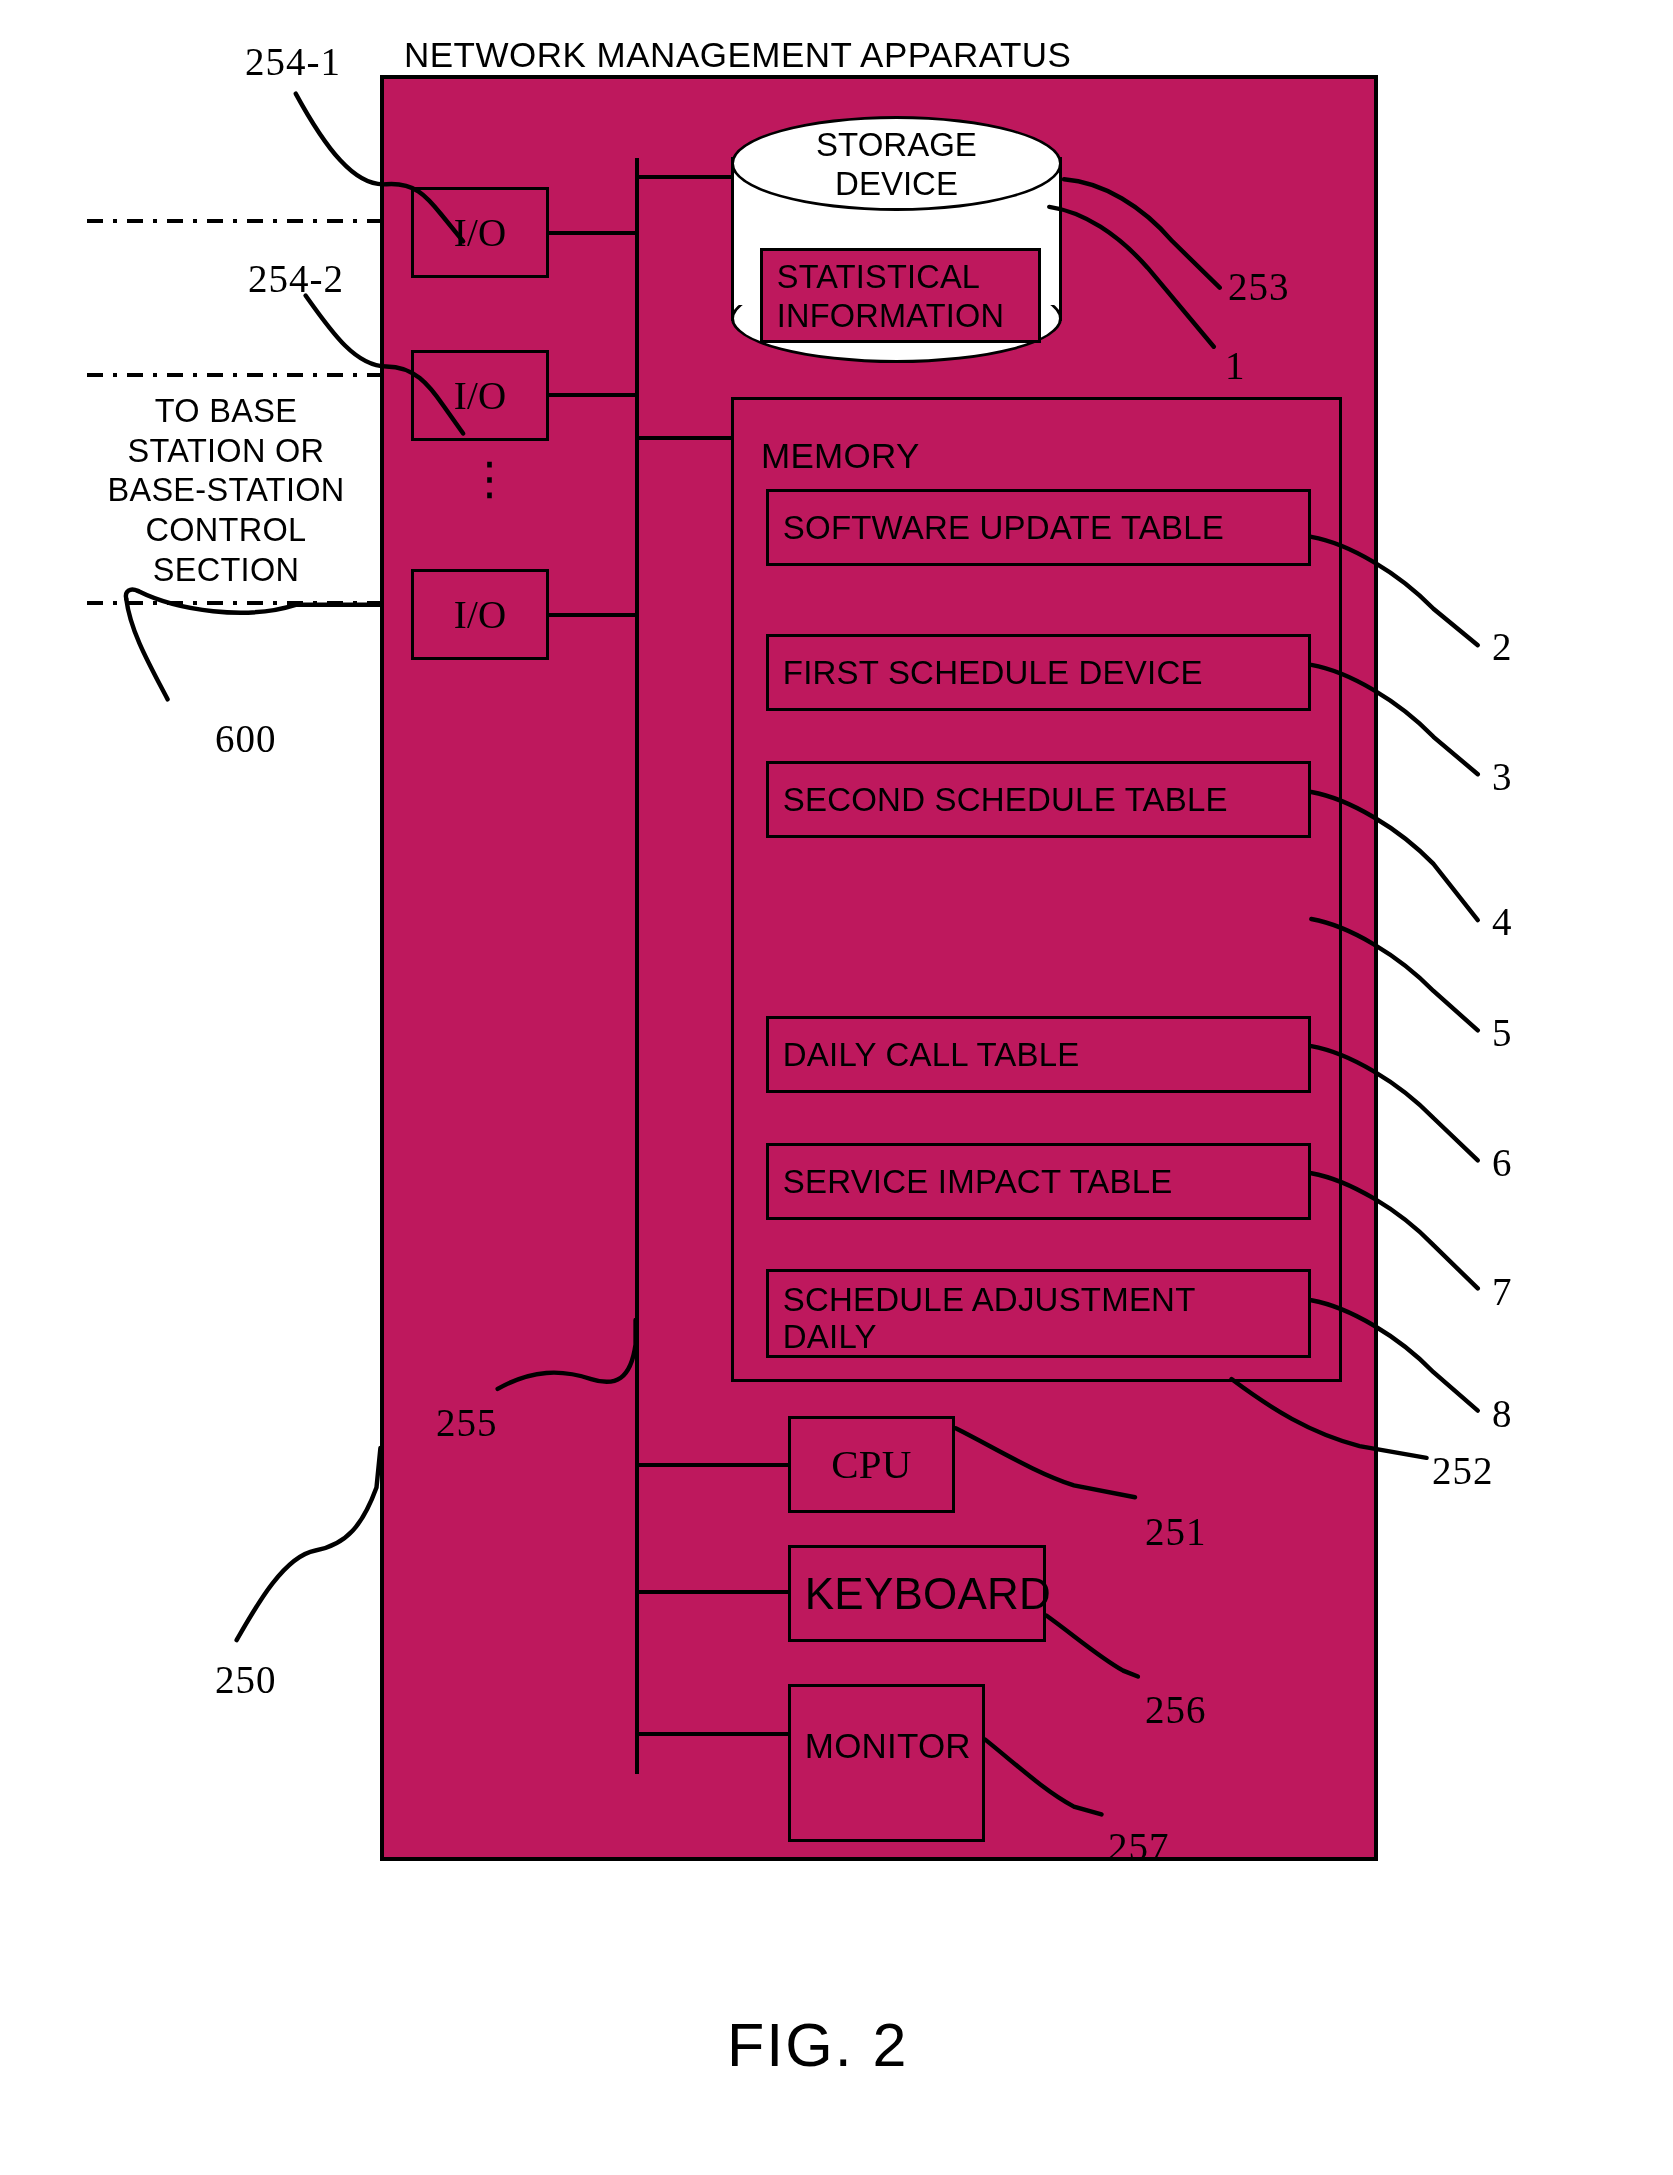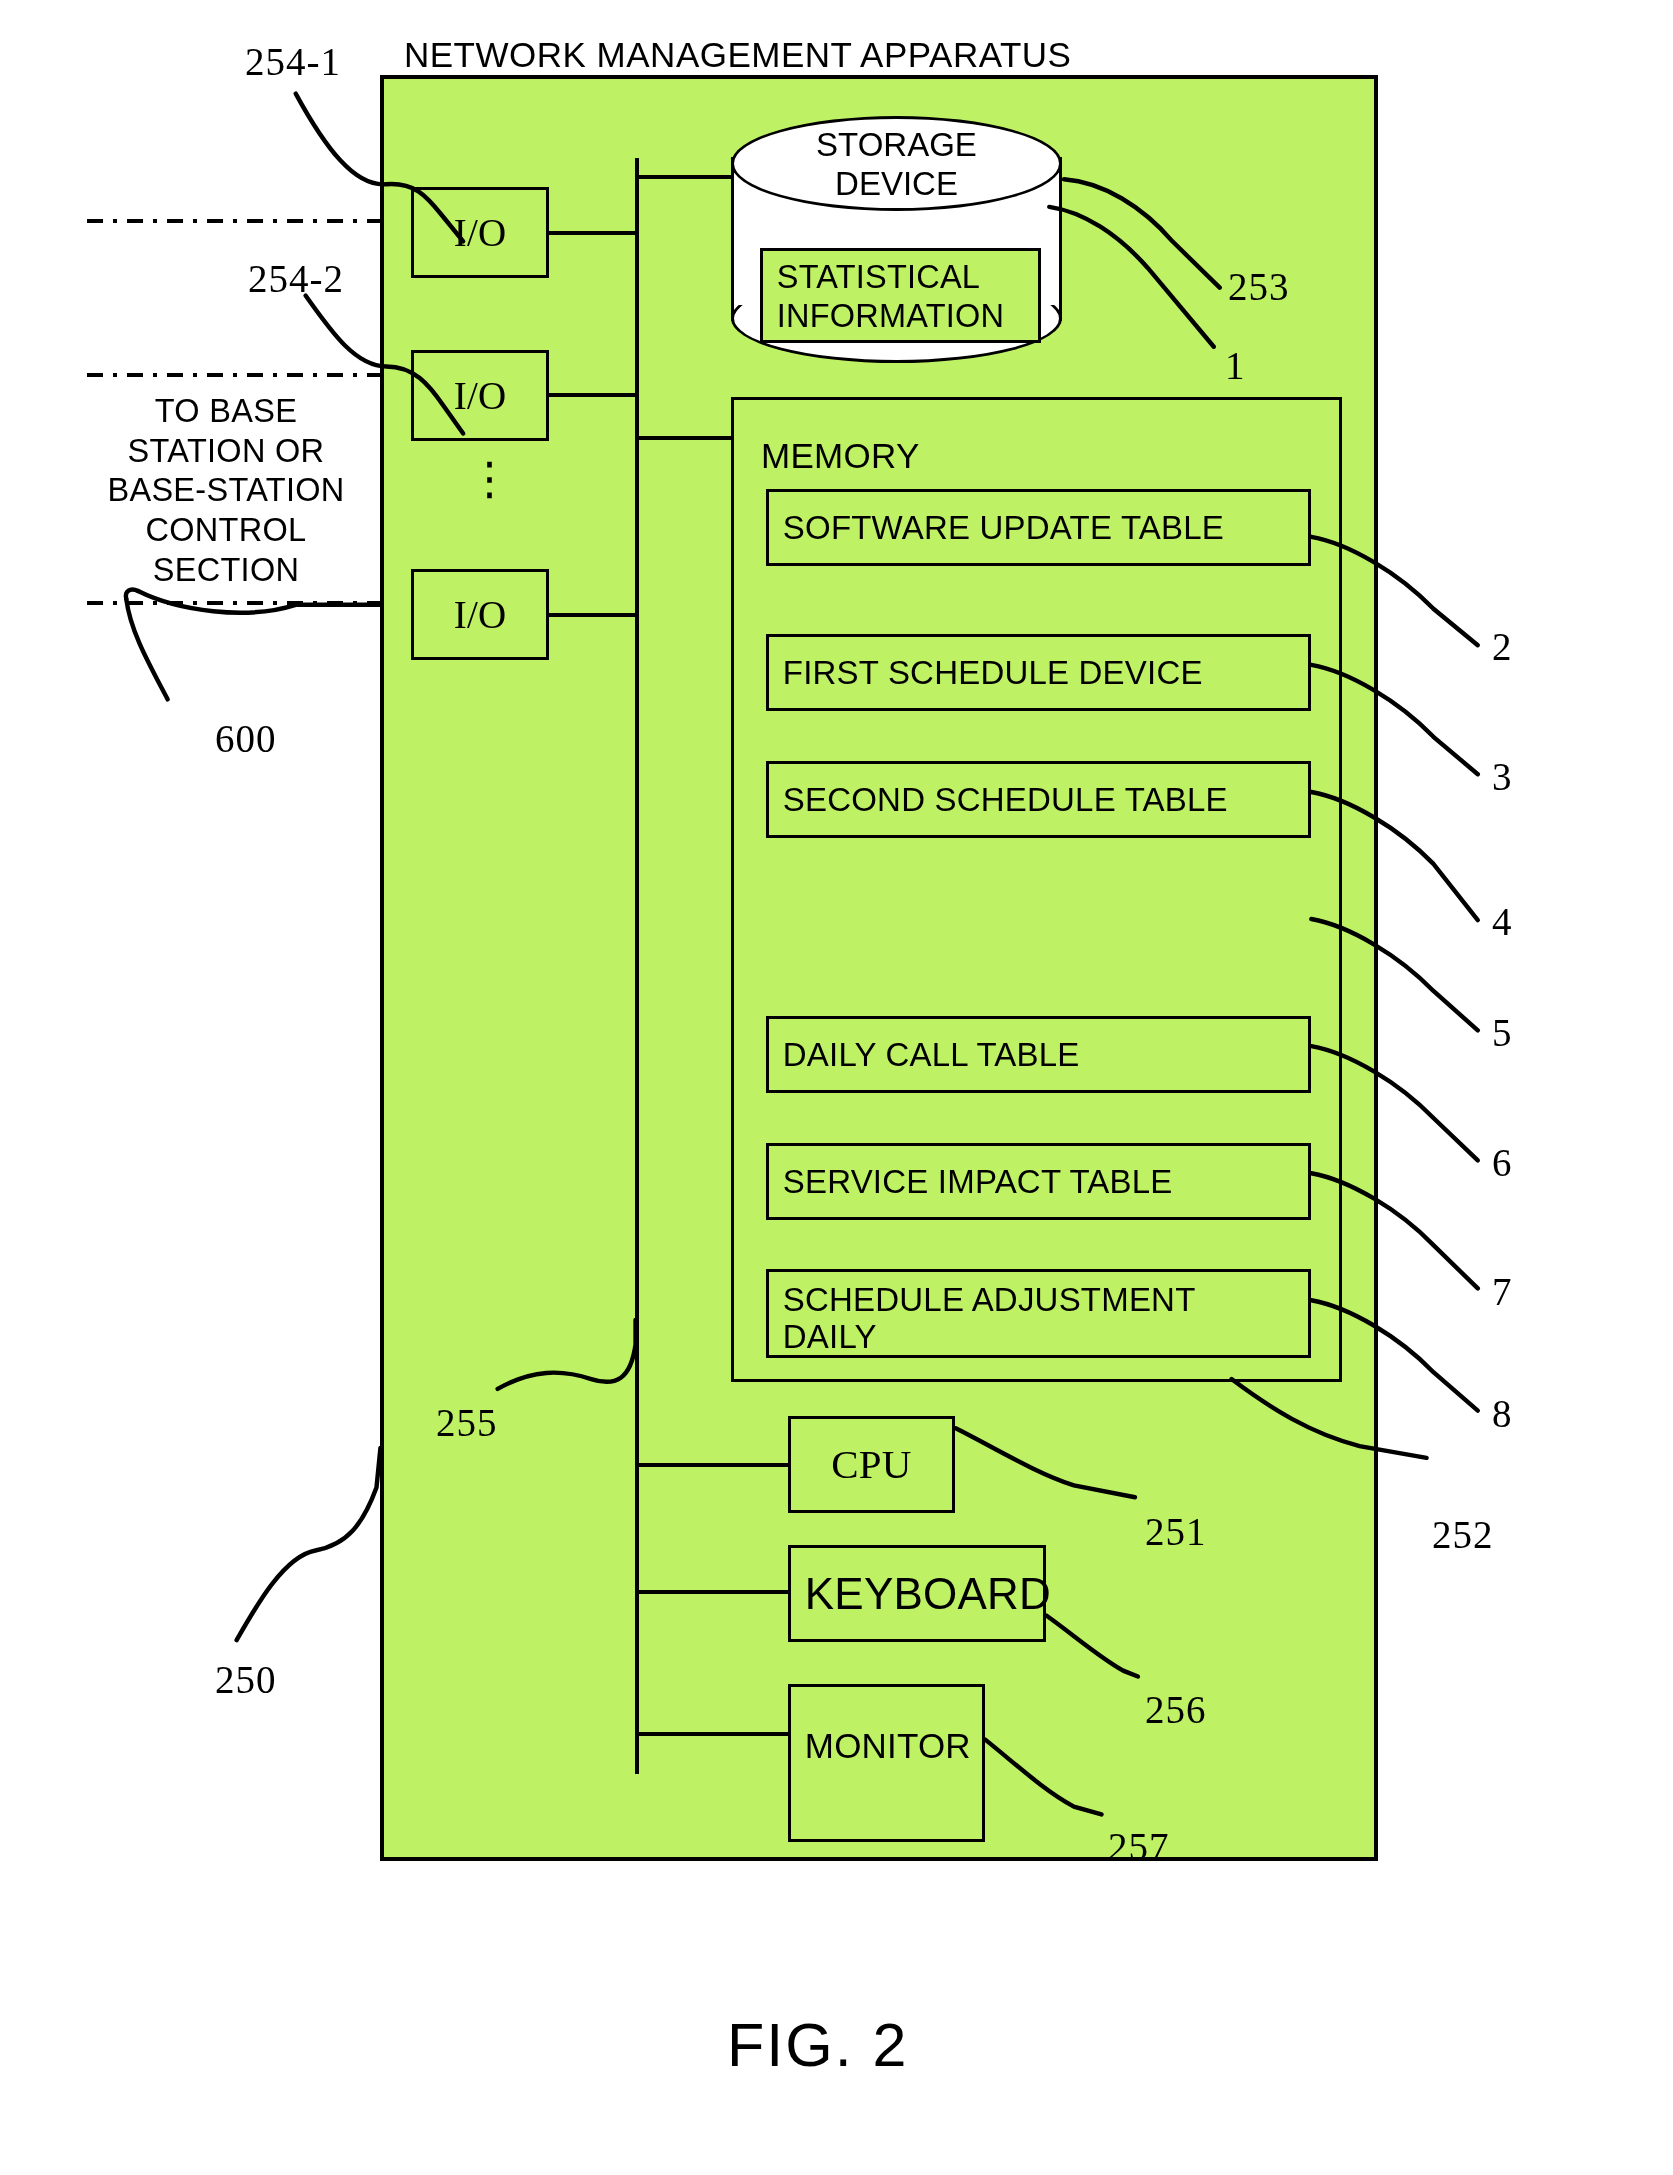--- a/index.html
+++ b/index.html
@@ -14,21 +14,21 @@
     height: 2175px;
     background: #ffffff;
     font-family: "Liberation Sans", sans-serif;
     color: #000000;
     overflow: hidden;
   }
 
   .box {
     position: absolute;
     border: 3.9px solid #000;
-    background: #bef264;
+    background: #be185d;
     box-sizing: border-box;
   }
   .box-label {
     position: absolute;
     left: 13.8px;
     top: 50%;
     transform: translateY(-50%);
     font-size: 33px;
     letter-spacing: 0.2px;
     white-space: nowrap;
@@ -237,21 +237,21 @@
   <div class="ref" style="left:436px; top:1400px;">255</div>
   <div class="ref" style="left:1228px; top:264px;">253</div>
   <div class="ref" style="left:1225px; top:343px;">1</div>
   <div class="ref" style="left:1492px; top:624px;">2</div>
   <div class="ref" style="left:1492px; top:754px;">3</div>
   <div class="ref" style="left:1492px; top:899px;">4</div>
   <div class="ref" style="left:1492px; top:1010px;">5</div>
   <div class="ref" style="left:1492px; top:1140px;">6</div>
   <div class="ref" style="left:1492px; top:1269px;">7</div>
   <div class="ref" style="left:1492px; top:1391px;">8</div>
-  <div class="ref" style="left:1432px; top:1512px;">252</div>
+  <div class="ref" style="left:1432px; top:1448px;">252</div>
   <div class="ref" style="left:1145px; top:1509px;">251</div>
   <div class="ref" style="left:1145px; top:1687px;">256</div>
   <div class="ref" style="left:1108px; top:1824px;">257</div>
 
   <svg id="leaders" viewBox="0 0 1699 2208">
 
     <path d="M 300,95 C 330,150 360,190 392,187 C 420,185 432,198 448,218 L 470,245"></path>
 
     <path d="M 310,300 C 335,335 360,372 392,372 C 420,372 435,390 450,412 L 470,440"></path>
 

